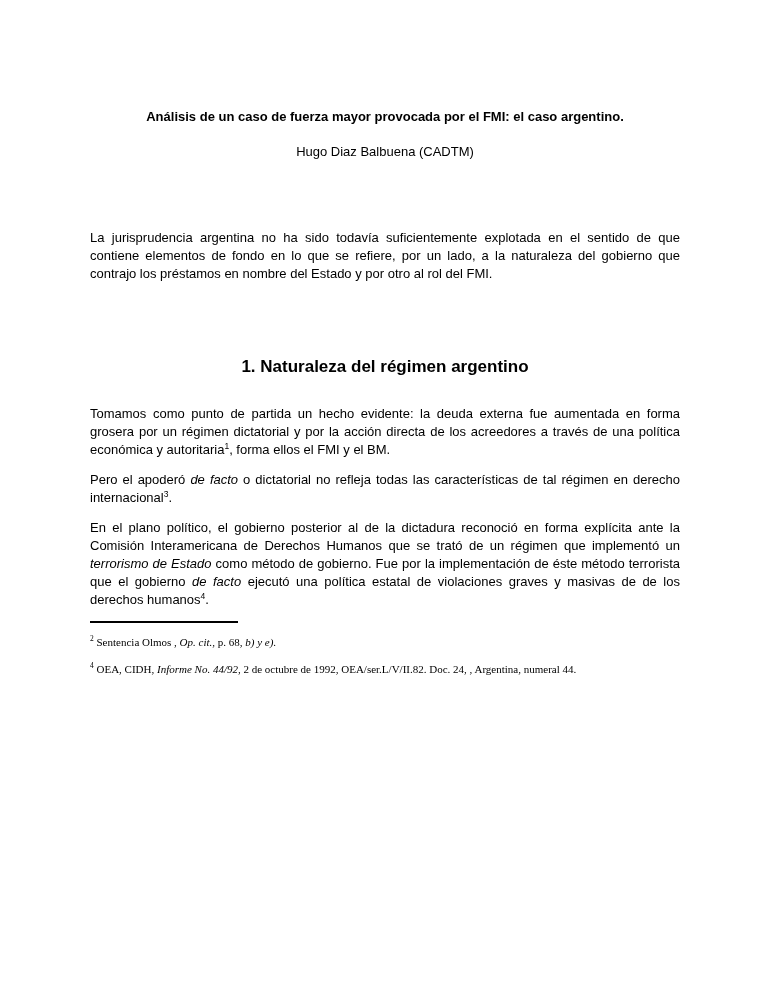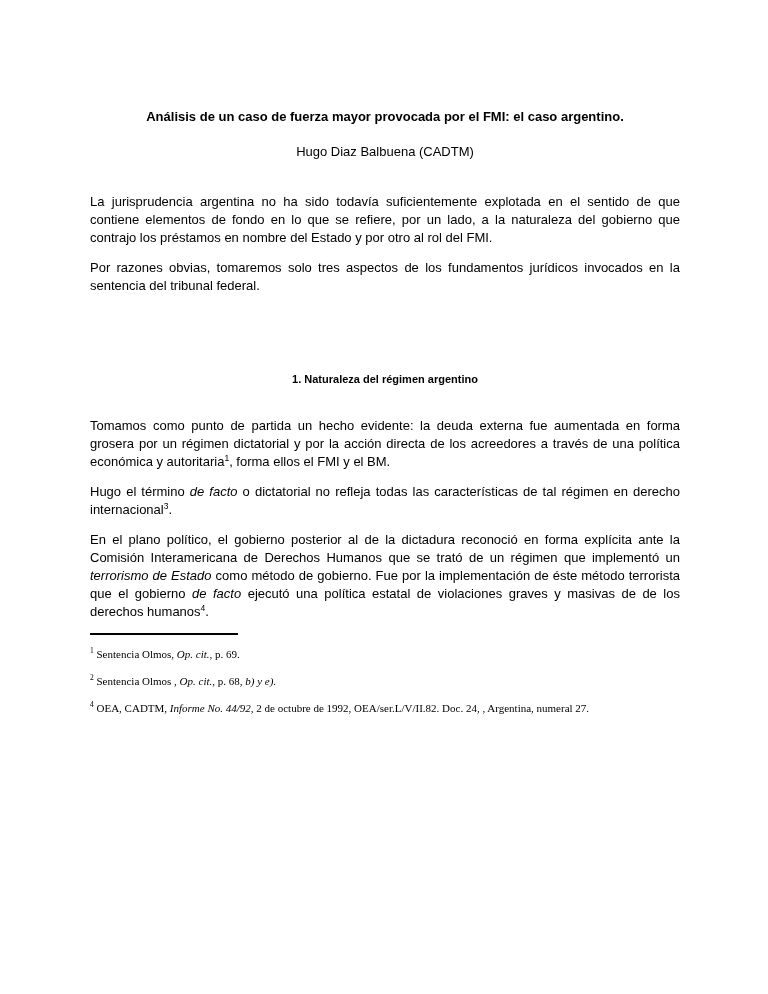--- a/index.html
+++ b/index.html
@@ -28,23 +28,23 @@
     line-height: 18px;
     text-align: center;
     margin-top: 17px;
   }
   p.body {
     font-size: 13px;
     line-height: 18px;
     text-align: justify;
   }
   .mb { margin-bottom: 12px; }
-  .first-body { margin-top: 32px; }
+  .first-body { margin-top: 68px; }
   .heading {
-    font-size: 11px;
+    font-size: 17px;
     line-height: 18px;
     font-weight: 700;
     text-align: center;
     margin-top: 75px;
     margin-bottom: 29px;
   }
   .it { font-style: italic; }
   sup.ref {
     font-size: 8.5px;
     line-height: 0;
@@ -77,37 +77,35 @@
 
 <div class="page">
 
   <h1 class="doc-title">Análisis de un caso de fuerza mayor provocada por el FMI: el caso argentino.</h1>
 
   <p class="byline">Hugo Diaz Balbuena (CADTM)</p>
 
   <p class="body mb first-body">La jurisprudencia argentina no ha sido todavía suficientemente explotada en el sentido de que contiene elementos de fondo en lo que se refiere, por un lado, a la naturaleza del gobierno que contrajo los préstamos en nombre del Estado y por otro al rol del FMI.</p>
 
   <div class="mb">
-    <p class="body">Por razones obvias, tomaremos solo tres aspectos de los fundamentos jurídicos invocados en la sentencia del tribunal federal.</p>
   </div>
 
   <h2 class="heading">1. Naturaleza del régimen argentino</h2>
 
   <p class="body mb"><span>Tomamos como punto de partida un hecho evidente: la deuda externa fue aumentada en forma grosera por un régimen dictatorial y por la acción directa de los acreedores a través de una política económica y autoritaria</span><sup class="ref">1</sup><span>, forma ellos el FMI y el BM.</span></p>
 
   <div class="mb">
-    <p class="body"><span>Hugo el término </span><span class="it">de facto</span><span> o dictatorial no refleja todas las características de tal régimen en derecho internacional</span><sup class="ref">3</sup><span>.</span></p>
+    <p class="body"><span>Pero el apoderó </span><span class="it">de facto</span><span> o dictatorial no refleja todas las características de tal régimen en derecho internacional</span><sup class="ref">3</sup><span>.</span></p>
   </div>
 
   <p class="body mb"><span>En el plano político, el gobierno posterior al de la dictadura reconoció en forma explícita ante la Comisión Interamericana de Derechos Humanos que se trató de un régimen que implementó un </span><span class="it">terrorismo de Estado</span><span> como método de gobierno. Fue por la implementación de éste método terrorista  que el gobierno </span><span class="it">de facto</span><span> ejecutó una política estatal de violaciones graves y masivas de de los derechos humanos</span><sup class="ref">4</sup><span>.</span></p>
 
   <div class="footnotes">
     <div class="fn-rule"></div>
 
-    <div class="footnote"><sup class="fnum">1</sup><span> Sentencia Olmos, </span><span class="it">Op. cit.</span><span>, p. 69.</span></div>
 
     <div class="footnote"><sup class="fnum">2</sup><span> Sentencia Olmos , </span><span class="it">Op. cit.</span><span>,  p. 68, </span><span class="it">b) y e).</span></div>
 
 
-    <div class="footnote"><sup class="fnum">4</sup><span>  OEA, CADTM, </span><span class="it">Informe No. 44/92</span><span>, 2 de octubre de 1992, OEA/ser.L/V/II.82. Doc. 24, , Argentina,  numeral 27.</span></div>
+    <div class="footnote"><sup class="fnum">4</sup><span>  OEA, CIDH, </span><span class="it">Informe No. 44/92</span><span>, 2 de octubre de 1992, OEA/ser.L/V/II.82. Doc. 24, , Argentina,  numeral 44.</span></div>
   </div>
 
 </div>
 
 </body></html>

